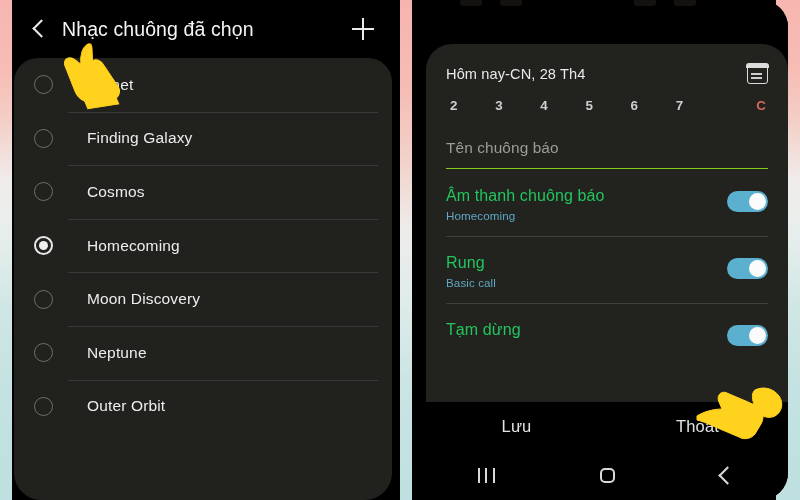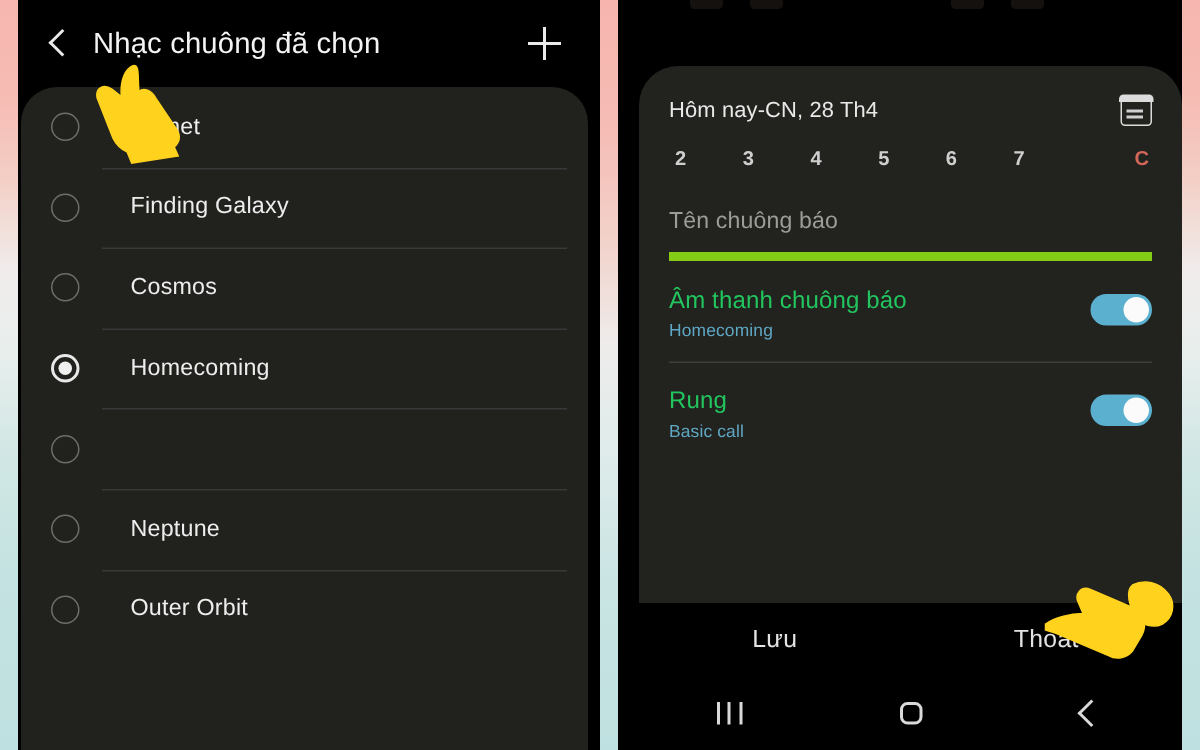--- a/index.html
+++ b/index.html
@@ -44,20 +44,21 @@
   }
   .gap-white {
     position: absolute; top:0; height:500px; background:#ffffff;
   }
 
   
   .screen {
     position: absolute; top: 0; bottom: 0;
     background: #000000;
     overflow: hidden;
+    border-radius: 27px;
   }
 
   
   #screen-left { left: 14px; right: 8px; }
 
   .app-bar {
     height: 58px;
     display: flex;
     align-items: center;
     padding: 0 16px 0 12px;
@@ -209,21 +210,21 @@
     font-size: 13.4px;
     color: #cfcfcf;
     font-weight: bold;
     cursor: pointer;
   }
   .day.sunday { color: #d2675a; text-align: right; }
 
   .name-field {
     margin: 26px 20px 0 20px;
     padding-bottom: 11px;
-    border-bottom: 6px solid #84cc16;
+    border-bottom: 1px solid #84cc16;
   }
   .name-placeholder {
     font-size: 15.4px;
     color: #9c9c98;
     letter-spacing: .1px;
   }
 
   .setting-row {
     position: relative;
     margin: 0 20px;
@@ -353,20 +354,21 @@
           <div class="ring-label">Cosmos</div>
         </div>
 
         <div class="ring-row">
           <div class="radio selected"></div>
           <div class="ring-label">Homecoming</div>
         </div>
 
         <div class="ring-row">
           <div class="radio"></div>
+          <div class="ring-label">Moon Discovery</div>
         </div>
 
         <div class="ring-row">
           <div class="radio"></div>
           <div class="ring-label">Neptune</div>
         </div>
 
 
         <div class="ring-row">
           <div class="radio"></div>
@@ -424,20 +426,27 @@
         </div>
 
         <div class="setting-row">
           <div class="setting-texts">
             <div class="setting-title">Rung</div>
             <div class="setting-sub">Basic call</div>
           </div>
           <div class="toggle"></div>
         </div>
 
+        <div class="setting-row">
+          <div class="setting-texts">
+            <div class="setting-title">Tạm dừng</div>
+            <div class="setting-sub"></div>
+          </div>
+          <div class="toggle"></div>
+        </div>
 
       </div>
 
       <div class="action-bar">
         <div class="action-btn">Lưu</div>
         <div class="action-btn">Thoát</div>
       </div>
 
       <div class="nav-bar">
         <div class="nav-btn">

